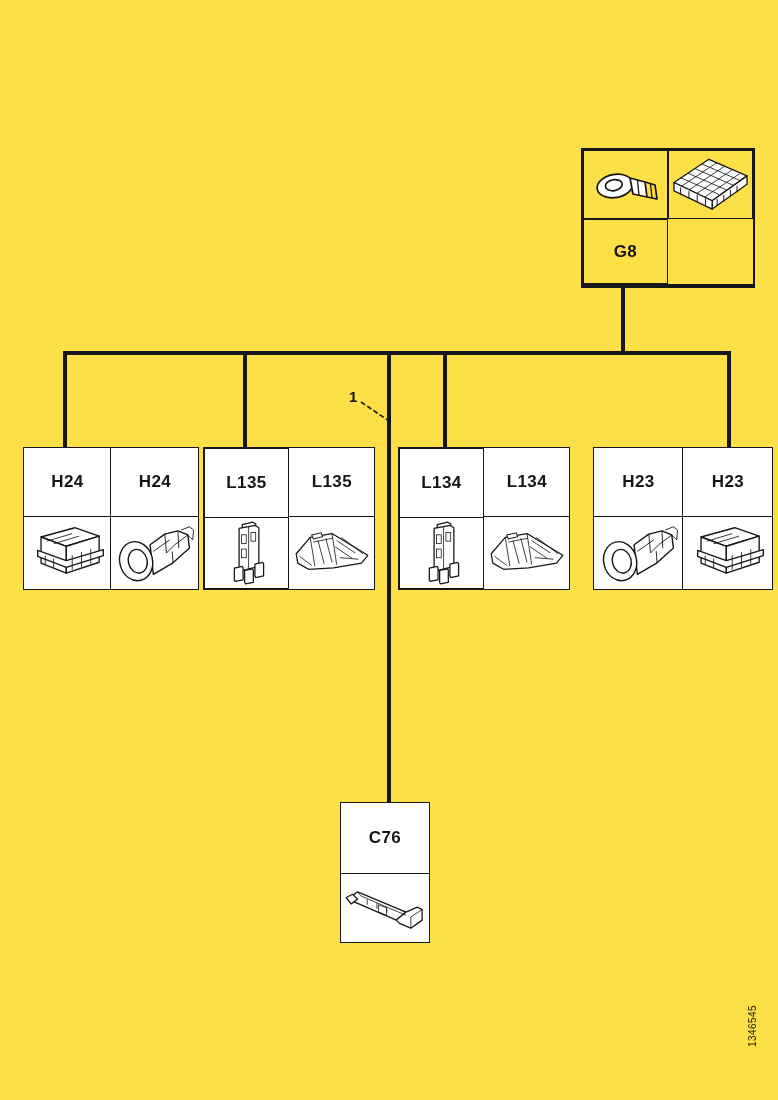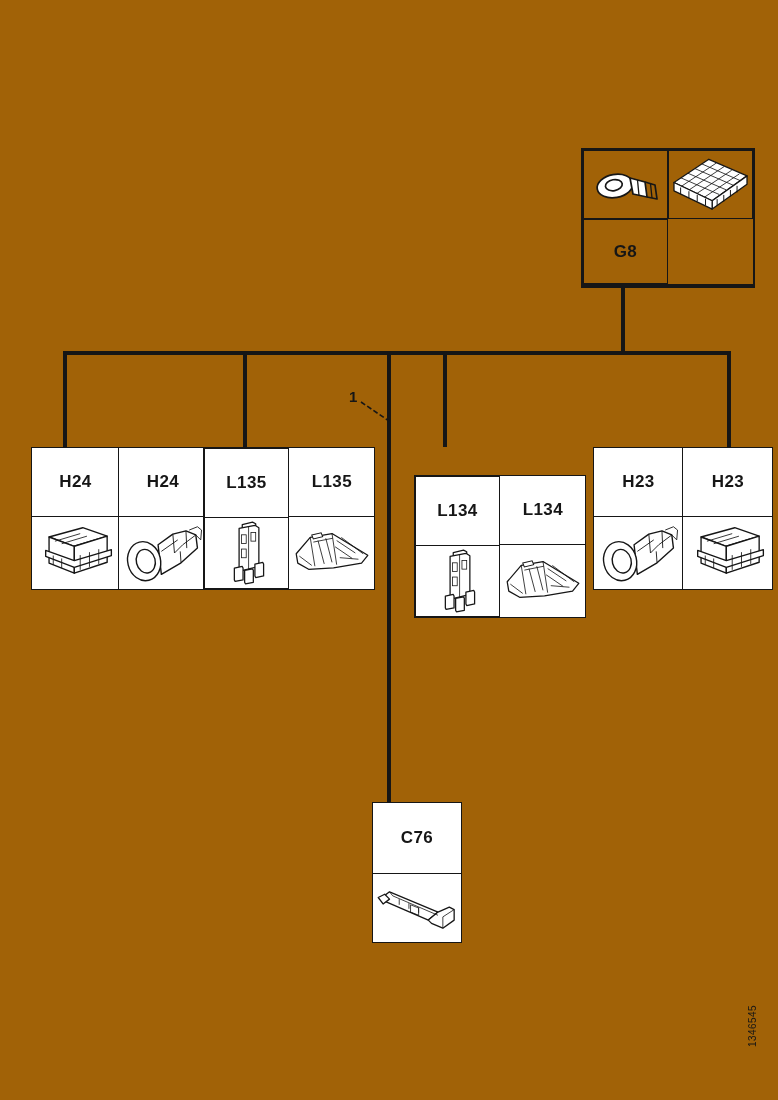--- a/index.html
+++ b/index.html
@@ -1,17 +1,17 @@
 <!DOCTYPE html>
 <html><head>
 <meta charset="utf-8">
 <style>
   html,body{margin:0;padding:0;background:#fff;}
   .canvas{
-    position:relative;width:778px;height:1100px;background:#a16207;
+    position:relative;width:778px;height:1100px;background:#fde047;
     font-family:"Liberation Sans","DejaVu Sans",sans-serif;color:#161616;overflow:hidden;
   }
   .line{position:absolute;background:#161616;}
   
   .top-box{
     position:absolute;left:581px;top:148px;width:174px;height:140px;box-sizing:border-box;
     border:2px solid #161616;border-bottom:4.5px solid #161616;
     display:grid;grid-template-columns:1fr 1fr;grid-template-rows:69px 1fr;
   }
   .tcell{border:0.8px solid #161616;display:flex;align-items:center;justify-content:center;overflow:hidden;}
@@ -25,21 +25,21 @@
   .gcell.heavy{border-width:2.4px;}
   .gcell .lbl{
     flex:0 0 68px;display:flex;align-items:center;justify-content:center;
     border-bottom:1.4px solid #161616;
   }
   .gcell .img{flex:1;display:flex;align-items:center;justify-content:center;overflow:hidden;}
   .part-label{font-size:17px;font-weight:600;letter-spacing:0.4px;}
   
   .bottom-box{
     position:absolute;left:340px;top:802px;width:90px;height:141px;box-sizing:border-box;
-    border:1.8px solid #161616;background:#fff;display:flex;flex-direction:column;margin-left:32px;
+    border:1.8px solid #161616;background:#fff;display:flex;flex-direction:column;
   }
   .bottom-box .lbl{flex:0 0 70px;display:flex;align-items:center;justify-content:center;border-bottom:1.4px solid #161616;}
   .bottom-box .img{flex:1;display:flex;align-items:center;justify-content:center;overflow:hidden;}
   
   .callout{position:absolute;left:349px;top:388px;font-size:15px;font-weight:600;}
   .leader{position:absolute;left:358px;top:398px;}
   
   .doc-number{
     position:absolute;left:716px;top:1018px;width:74px;height:16px;line-height:16px;
     transform:rotate(-90deg);text-align:center;font-size:10px;letter-spacing:0.4px;color:#161616;
@@ -92,21 +92,21 @@
     <div class="tcell">
       <span class="part-label">G8</span>
     </div>
   </div>
 
   <div class="callout">1</div>
   <svg class="leader" width="34" height="26" viewBox="0 0 34 26">
     <line x1="3" y1="4" x2="31" y2="23" stroke="#161616" stroke-width="1.6" stroke-dasharray="5 2.5"></line>
   </svg>
 
-  <div class="group" style="left:31px;">
+  <div class="group" style="left:23px;">
     <div class="gcell" style="width:89px;">
       <div class="lbl">
           <span class="part-label">H24</span>
         </div>
       <div class="img">
         <svg width="80" height="64" viewBox="0 0 94 76">
           <g fill="#fff" stroke="#161616" stroke-width="1.6" stroke-linejoin="round">
             <polygon points="15,19 55,8 84,18 45,30"></polygon>
             <polygon points="15,19 45,30 45,62 15,50"></polygon>
             <polygon points="45,30 84,18 84,49 45,62"></polygon>
@@ -178,21 +178,21 @@
             <path d="M12,40 L28,52 M30,22 L55,17"></path>
             <path d="M36,20 L44,50 M46,17 L54,48"></path>
             <path d="M60,20 L84,36 M58,28 L80,43 M64,42 L88,44 M66,16 L94,37"></path>
             <polygon points="28,13 40,10 42,15 30,18" fill="#fff" stroke-width="1.3"></polygon>
           </g>
         </svg>
       </div>
     </div>
   </div>
 
-  <div class="group" style="left:414px;margin-top:28px;">
+  <div class="group" style="left:398px;">
     <div class="gcell heavy" style="width:87px;">
       <div class="lbl">
           <span class="part-label">L134</span>
         </div>
       <div class="img">
         <svg width="54" height="68" viewBox="0 0 60 86">
           <g fill="#fff" stroke="#161616" stroke-width="1.6" stroke-linejoin="round">
             <polygon points="24,7 37,4 41,6 41,13 37,11 24,14"></polygon>
             <polygon points="20,12 40,8 45,11 45,60 25,65 20,61"></polygon>
             <polygon points="14,62 24,60 25,62 25,77 15,79 14,77"></polygon>

